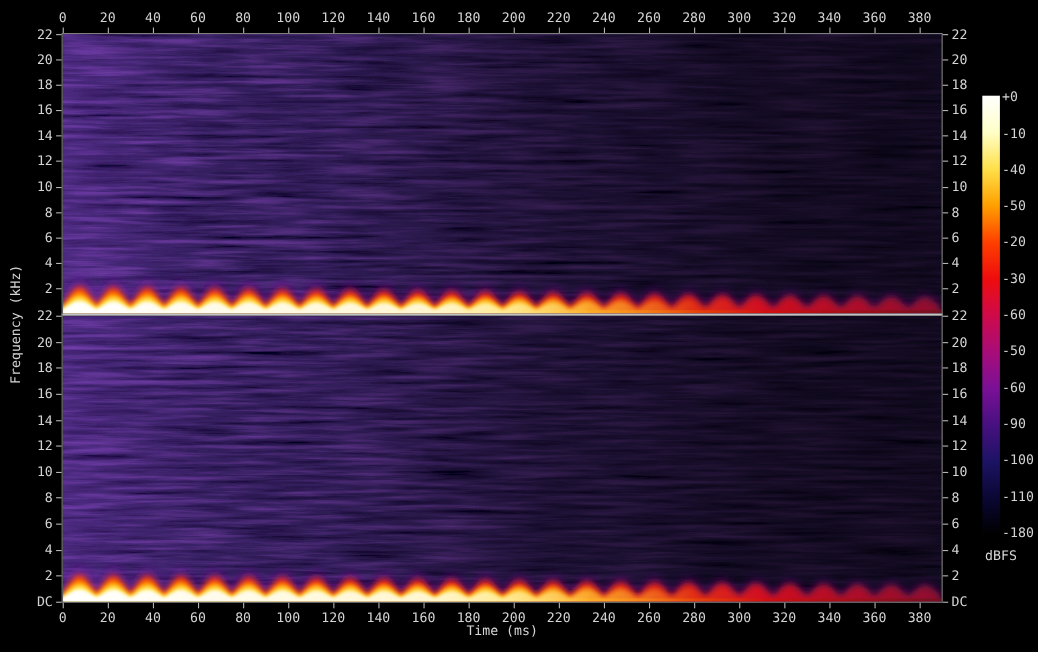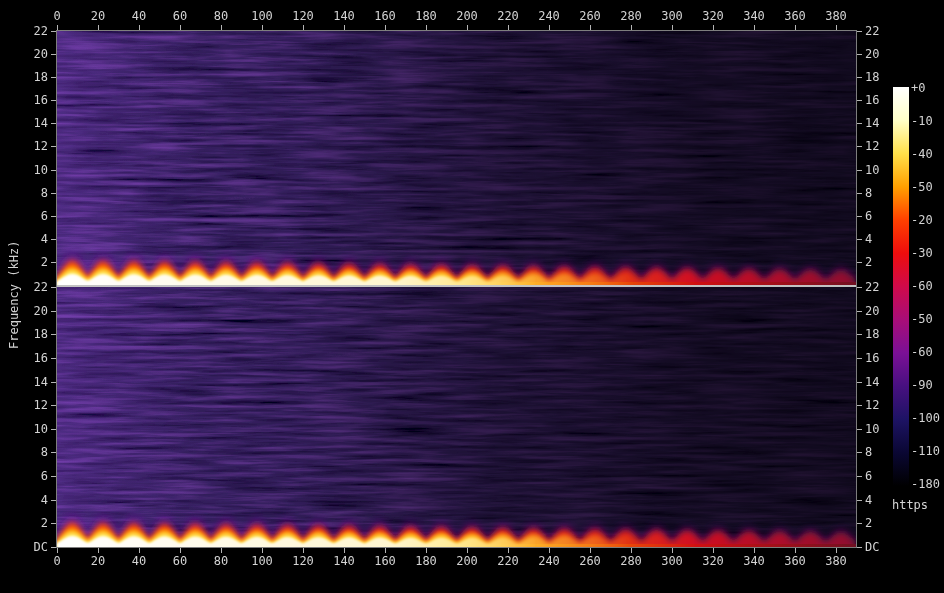--- a/index.html
+++ b/index.html
@@ -400,17 +400,18 @@
       <div class="cblabel" style="top: 279px;">-60</div>
       <div class="cblabel" style="top: 312px;">-50</div>
       <div class="cblabel" style="top: 345px;">-60</div>
       <div class="cblabel" style="top: 378px;">-90</div>
       <div class="cblabel" style="top: 411px;">-100</div>
       <div class="cblabel" style="top: 444px;">-110</div>
       <div class="cblabel" style="top: 477px;">-180</div>
     </div>
 
   <div id="freq-title">Frequency (kHz)</div>
+  <div id="time-title">Time (ms)</div>
 
   <div id="colorbar" style="background: linear-gradient(rgb(255, 255, 255) 0%, rgb(255, 255, 200) 8.33%, rgb(255, 224, 74) 16.67%, rgb(255, 160, 0) 25%, rgb(255, 64, 0) 33.33%, rgb(238, 13, 13) 41.67%, rgb(207, 10, 74) 50%, rgb(168, 13, 120) 58.33%, rgb(123, 16, 150) 66.67%, rgb(71, 16, 128) 75%, rgb(29, 19, 100) 83.33%, rgb(10, 7, 51) 91.67%, rgb(0, 0, 0) 100%);"></div>
-  <div id="cb-unit">https</div>
+  <div id="cb-unit">dBFS</div>
 
 </div>
 
 </body></html>

